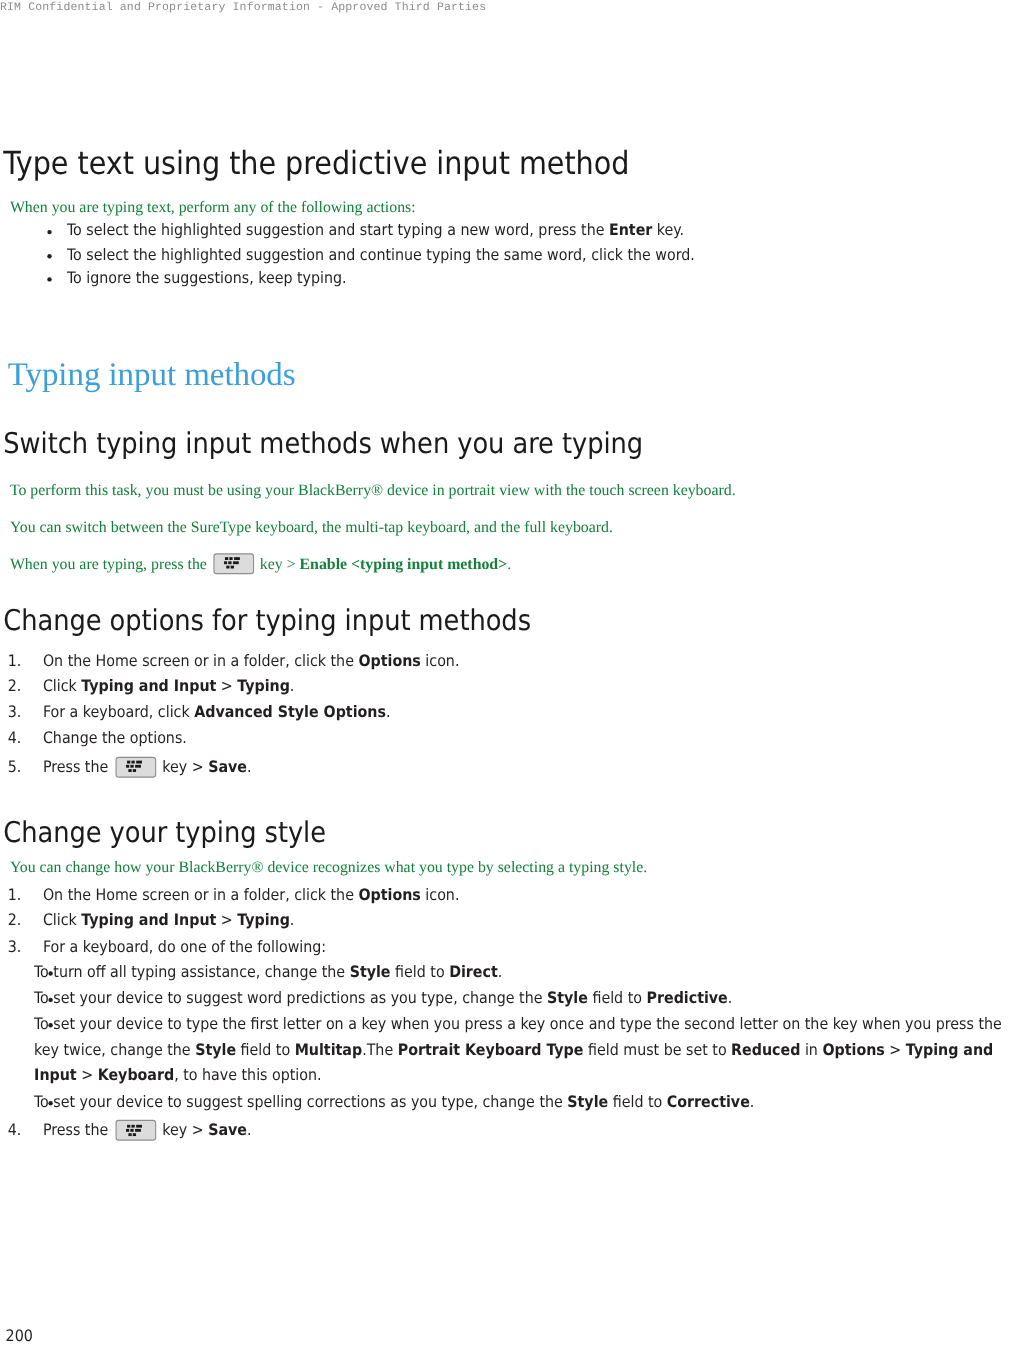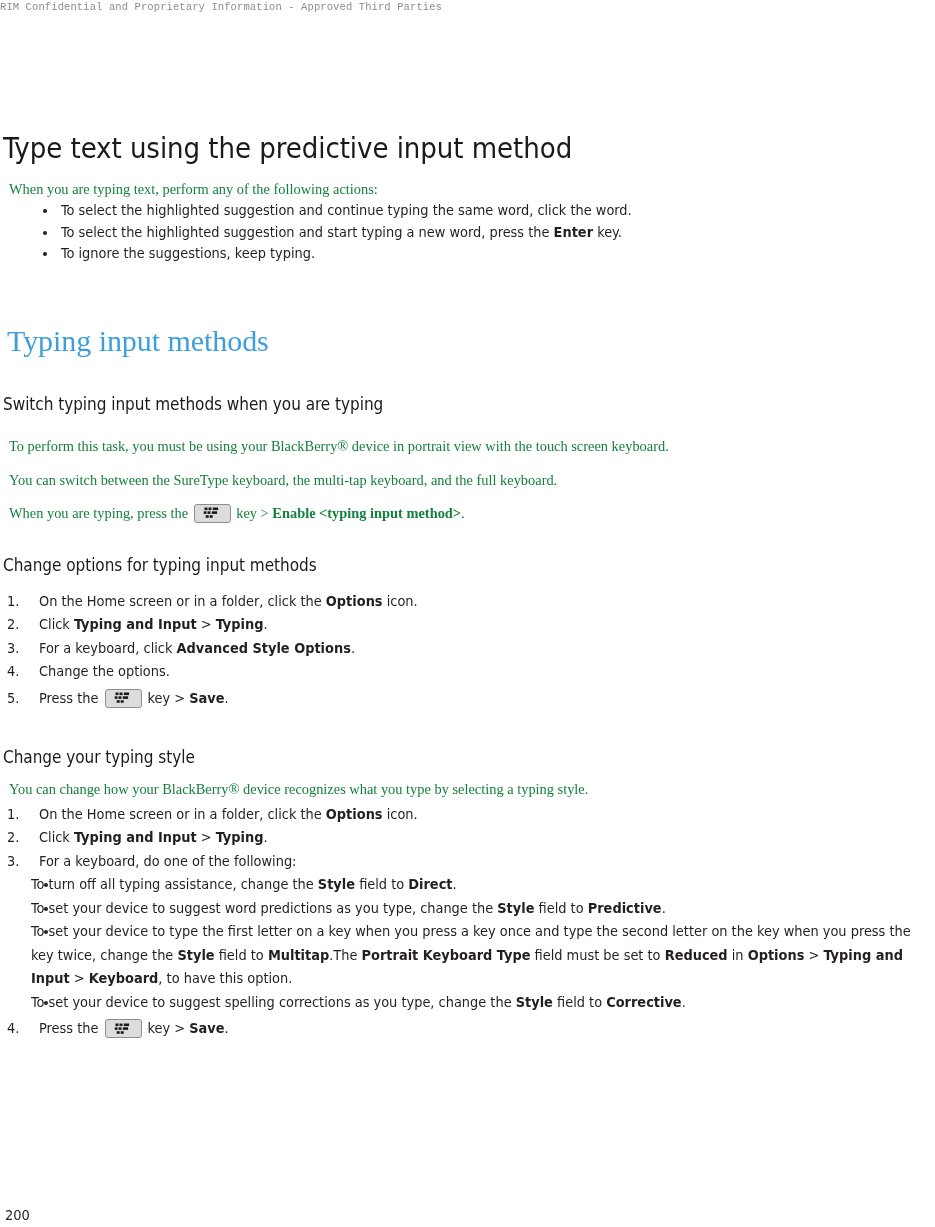--- a/index.html
+++ b/index.html
@@ -62,21 +62,21 @@
     color: #3c9fdb;
     margin: 4px;
     padding: 0 0 0 3px;
     letter-spacing: -0.002em;
     font-stretch: condensed;
   }
 
   h3.sub {
     font-family: "DejaVu Sans Condensed", "DejaVu Sans", sans-serif;
     font-weight: 400;
-    font-size: 17px;
+    font-size: 26px;
     line-height: 31px;
     color: #1a1a1a;
     margin: 0;
     padding: 0 0 0 3px;
     letter-spacing: -0.002em;
     font-stretch: condensed;
   }
 
   p.body {
     font-family: Liberation Serif, serif;
@@ -209,22 +209,22 @@
 
   <div class="doc-header">RIM Confidential and Proprietary Information - Approved Third Parties</div>
 
   <div class="content">
 
     <h1 class="title">Type text using the predictive input method</h1>
 
     <p class="body">When you are typing text, perform any of the following actions:</p>
 
     <ul class="bullets">
+      <li><span>To select the highlighted suggestion and start typing a new word, press the </span><b>Enter</b><span> key.</span></li>
       <li><span>To select the highlighted suggestion and continue typing the same word, click the word.</span></li>
-      <li><span>To select the highlighted suggestion and start typing a new word, press the </span><b>Enter</b><span> key.</span></li>
       <li><span>To ignore the suggestions, keep typing.</span></li>
     </ul>
 
     <div class="gap-1"></div>
 
     <h2 class="section-blue">Typing input methods</h2>
 
     <div class="gap-2"></div>
 
     <h3 class="sub">Switch typing input methods when you are typing</h3>

